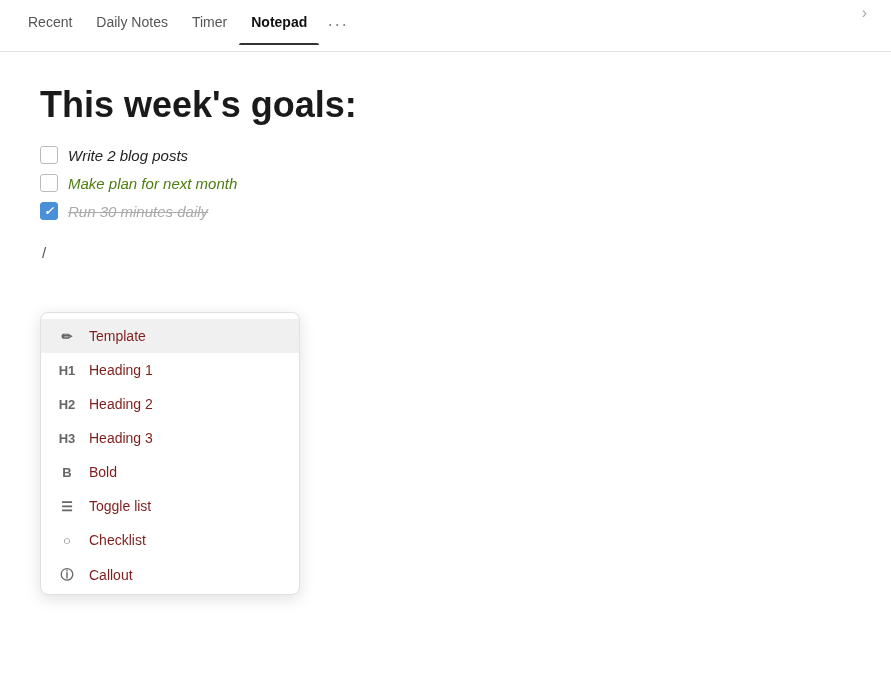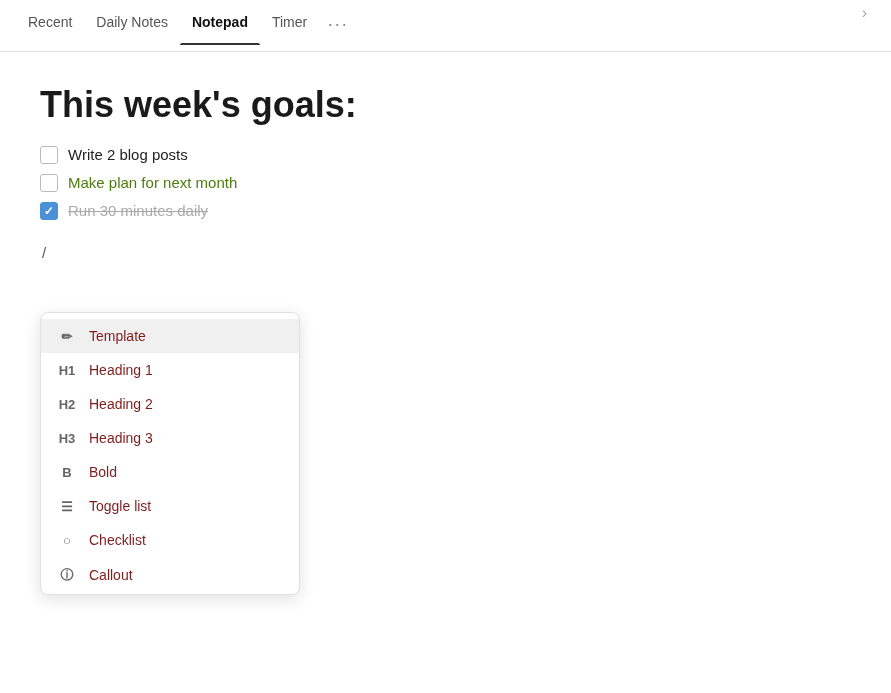--- a/index.html
+++ b/index.html
@@ -72,22 +72,24 @@
 
     
     .checklist {
       display: flex;
       flex-direction: column;
       gap: 10px;
       margin-bottom: 24px;
     }
     .checklist-item {
       display: flex;
+      align-items: center;
       gap: 10px;
       font-size: 15px;
+      font-style: italic;
     }
     .checkbox {
       width: 18px;
       height: 18px;
       border: 1.5px solid #bbb;
       border-radius: 3px;
       display: flex;
       align-items: center;
       justify-content: center;
       flex-shrink: 0;
@@ -170,22 +172,22 @@
       cursor: pointer;
       overflow: hidden;
     }
   </style>
 </head>
 <body>
 
 <div class="tab-bar">
   <div class="tab">Recent</div>
   <div class="tab">Daily Notes</div>
+  <div class="tab">Timer</div>
   <div class="tab active">Notepad</div>
-  <div class="tab">Timer</div>
   <div class="tab-more">···</div>
   <div class="tab-chevron">›</div>
 </div>
 
 <div class="main-content">
   <h1 class="page-title">This week's goals:</h1>
 
   <div class="checklist">
 
     <div class="checklist-item">

